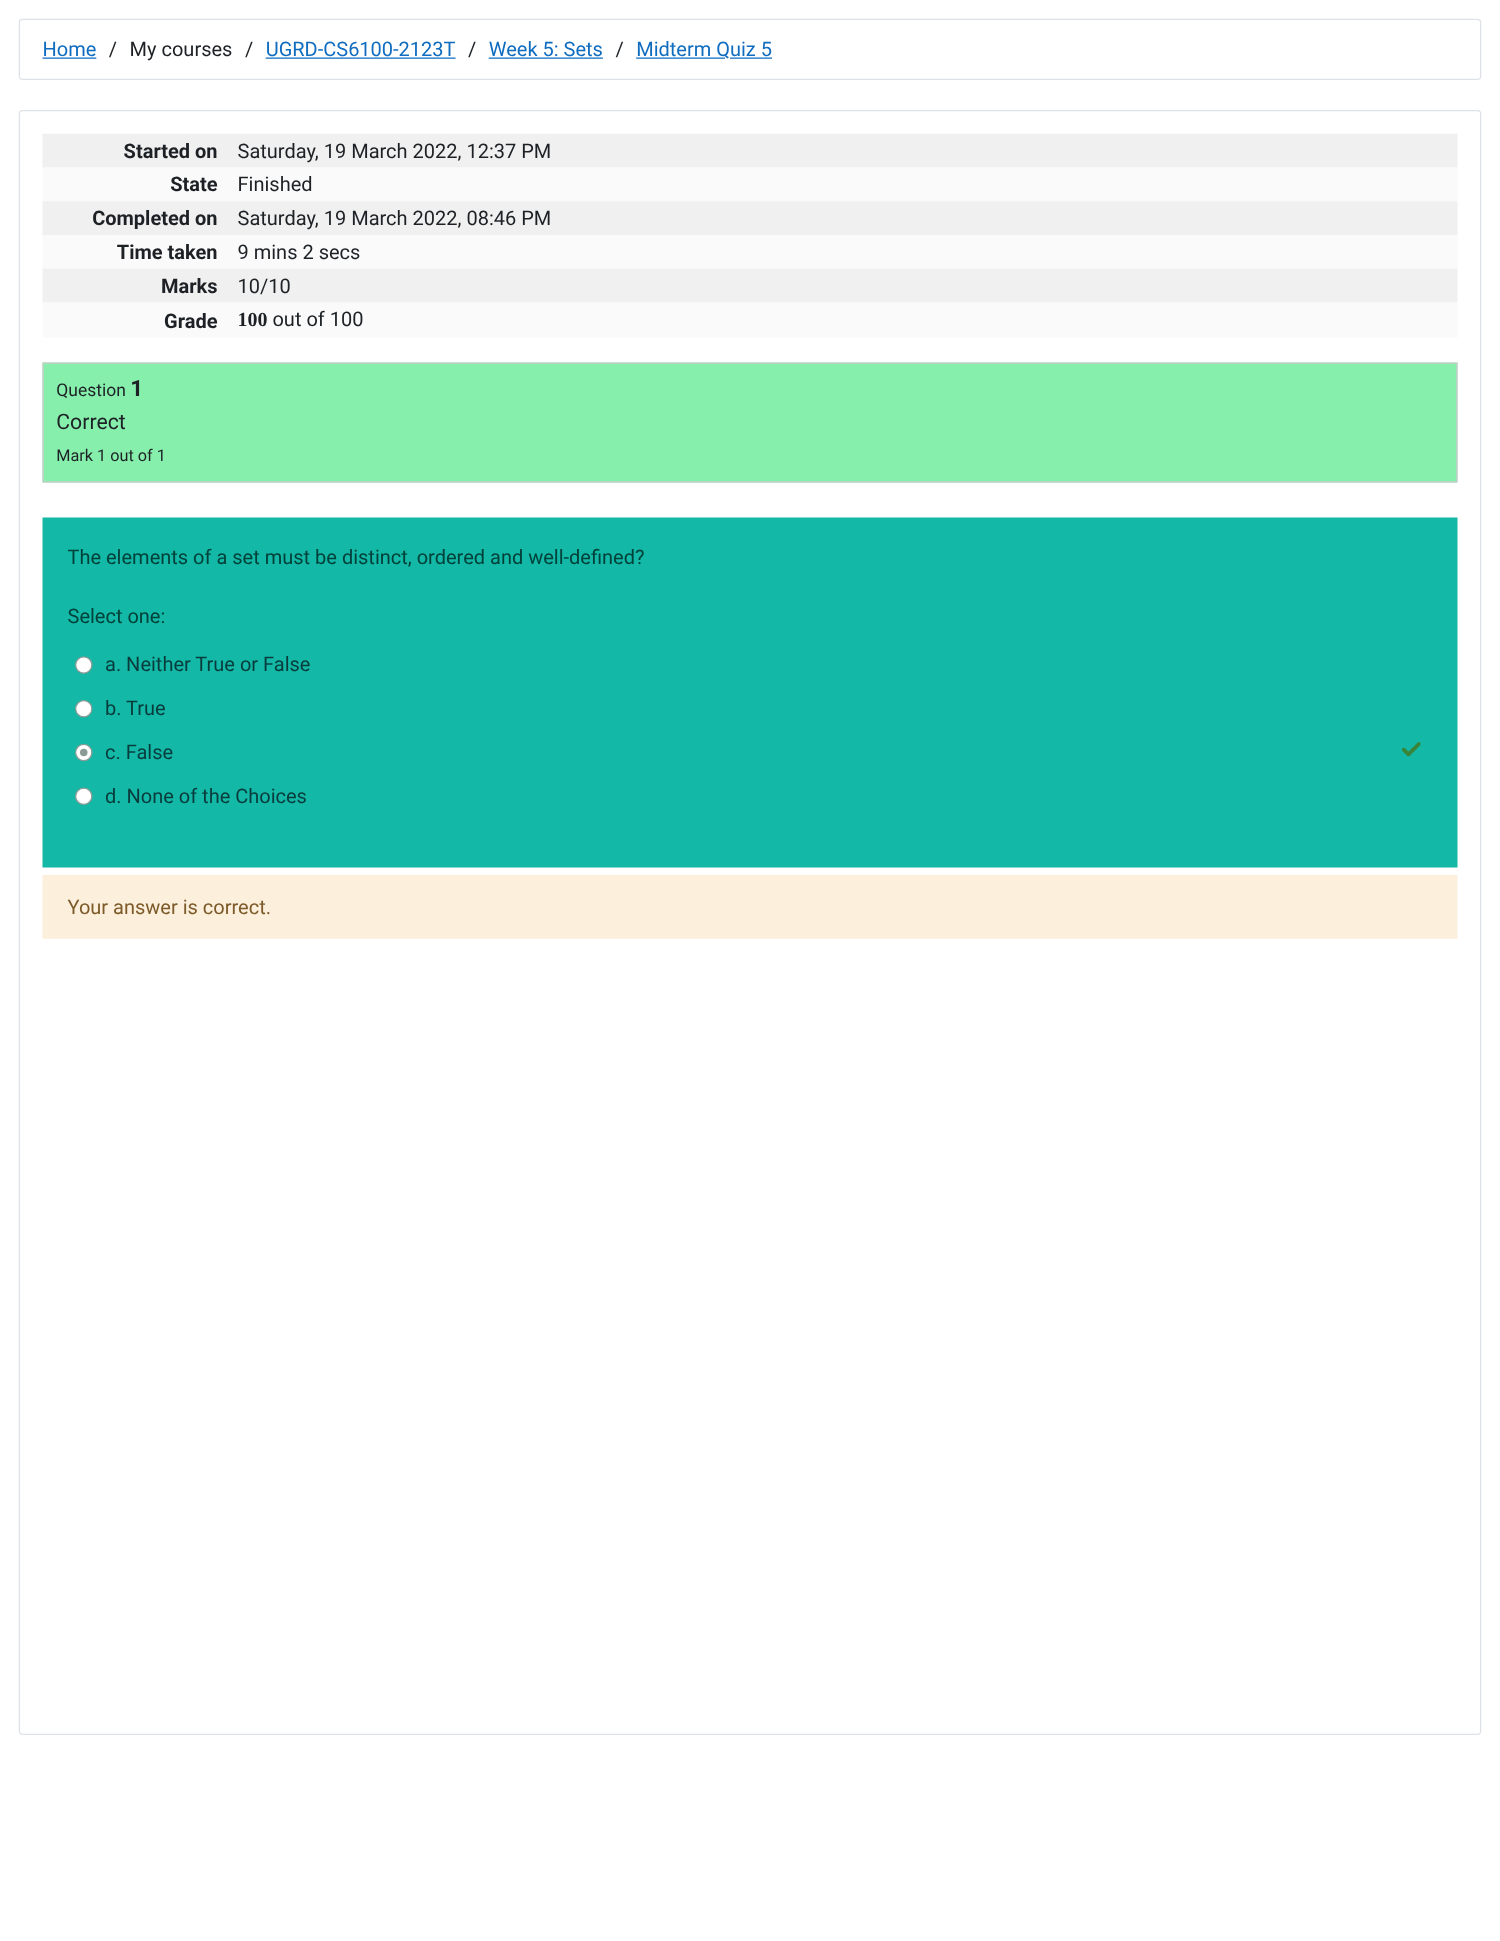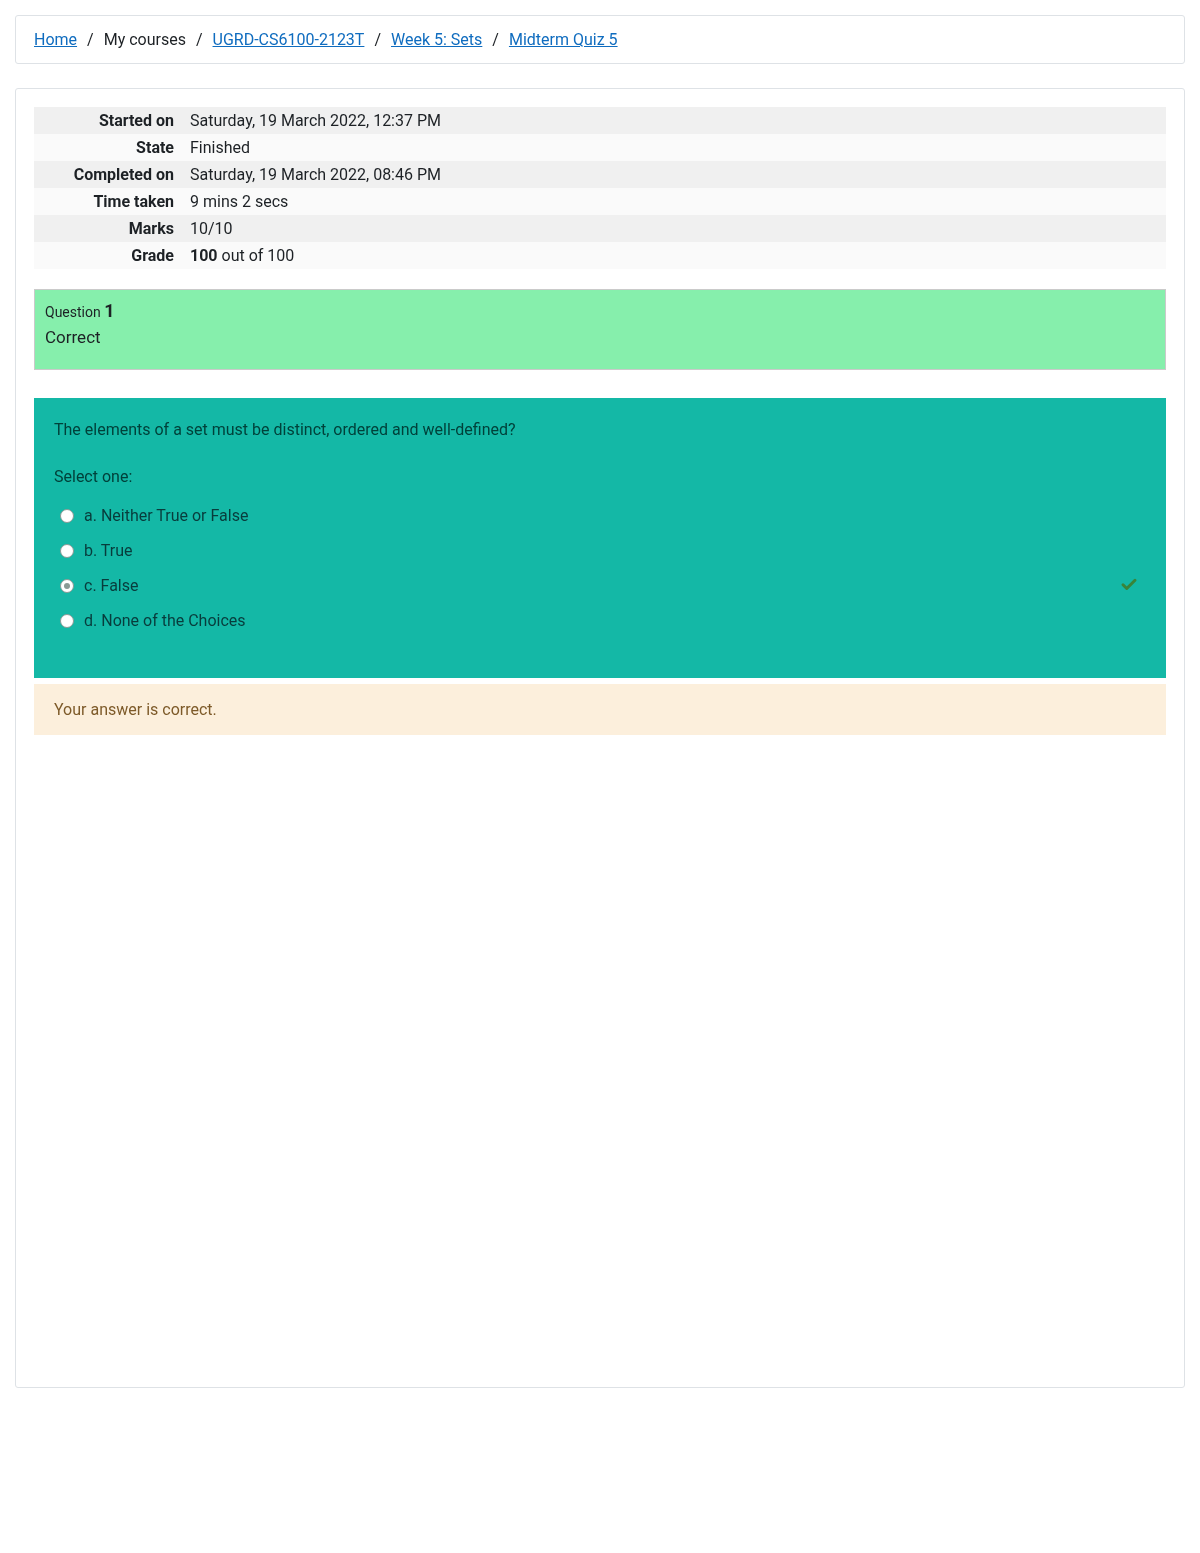--- a/index.html
+++ b/index.html
@@ -54,21 +54,21 @@
   table.summary tr:nth-child(even) { background: #fafafa; }
   table.summary th {
     width: 150px;
     text-align: right;
     padding: 4px 10px 4px 6px;
     font-weight: 700;
   }
   table.summary td {
     padding: 4px 6px;
   }
-  .grade-strong { font-weight: 700; }
+  .grade-strong { font-weight: 700; font-family: Liberation Serif, serif; }
 
   .qheader {
     background: #86efac;
     border: 1px solid #cacaca;
     padding: 10px 10px 12px 10px;
     margin-bottom: 28px;
   }
   .qheader .line1 { font-size: 14px; margin-bottom: 6px; }
   .qheader .num { font-size: 18px; font-weight: 700; }
   .qheader .line2 { font-size: 17px; margin-bottom: 10px; }
@@ -178,20 +178,21 @@
       </td>
     </tr>
   </tbody>
     </table>
 
   <div class="qheader">
     <div class="line1">
       <span>Question </span><span class="num">1</span>
     </div>
     <div class="line2">Correct</div>
+    <div class="line3">Mark 1 out of 1</div>
   </div>
 
   <div class="qcontent">
     <div class="qtext">The elements of a set must be distinct, ordered and well-defined?</div>
     <div class="prompt">Select one:</div>
     <div id="answers">
         <div class="answer-row">
           <span class="radio"></span>
           <span class="answer-label">a. Neither True or False</span>
         </div>

